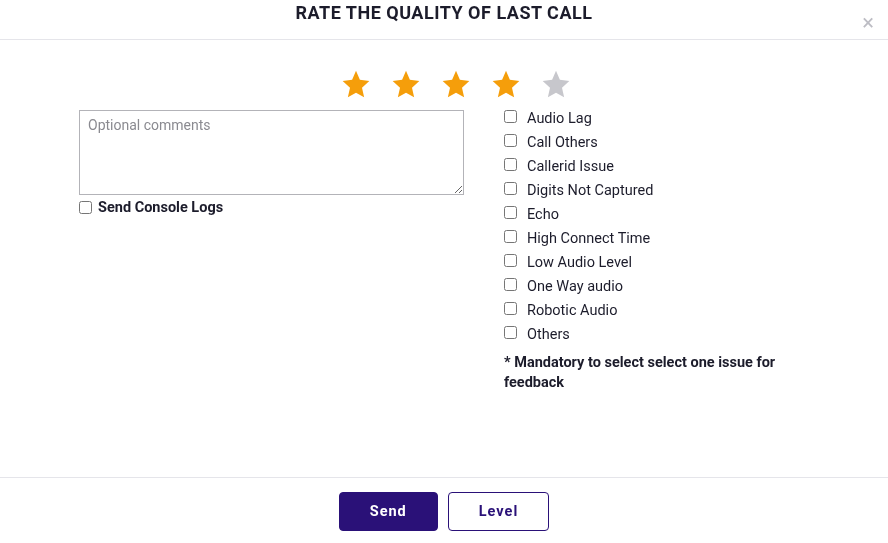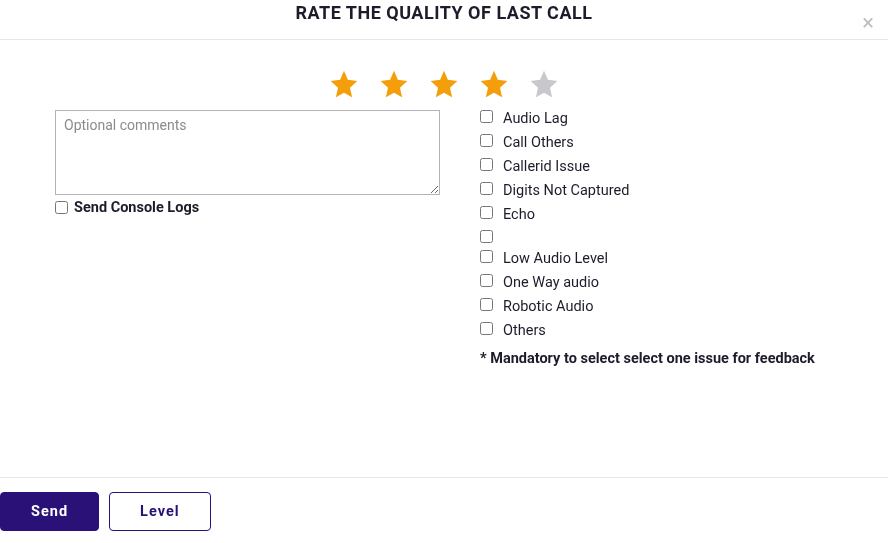--- a/index.html
+++ b/index.html
@@ -29,21 +29,21 @@
       right: 14px;
       top: 12px;
       font-size: 22px;
       color: #bdbdc4;
       cursor: pointer;
       font-weight: 400;
       line-height: 1;
     }
     .content {
       flex: 1;
-      padding: 20px 55px 10px 55px;
+      padding: 20px 55px 10px 79px;
     }
     .stars {
       display: flex;
       justify-content: center;
       gap: 18px;
       margin: 8px 0 10px;
     }
     .star svg { width: 32px; height: 32px; display: block; }
     .star.filled svg path { fill: #f59e0b; }
     .star.empty svg path { fill: #c7c7cc; }
@@ -87,21 +87,21 @@
       margin-top: 10px;
       font-size: 14.5px;
       font-weight: 700;
       color: #1c1c2b;
       line-height: 1.4;
     }
     .footer {
       border-top: 1px solid #e5e5ea;
       padding: 14px 0 12px;
       display: flex;
-      justify-content: flex-start;
+      justify-content: center;
       gap: 10px;
     }
     .btn {
       padding: 10px 30px;
       font-size: 14.5px;
       font-weight: 700;
       letter-spacing: 1px;
       border-radius: 4px;
       cursor: pointer;
       font-family: inherit;
@@ -189,20 +189,21 @@
             <li>
               <input type="checkbox" id="issue-4" style="">
               <label for="issue-4">Digits Not Captured</label>
             </li>
             <li>
               <input type="checkbox" id="issue-5" style="">
               <label for="issue-5">Echo</label>
             </li>
             <li>
               <input type="checkbox" id="issue-6" style="">
+              <label for="issue-6">High Connect Time</label>
             </li>
             <li>
               <input type="checkbox" id="issue-7" style="">
               <label for="issue-7">Low Audio Level</label>
             </li>
             <li>
               <input type="checkbox" id="issue-8" style="">
               <label for="issue-8">One Way audio</label>
             </li>
             <li>

